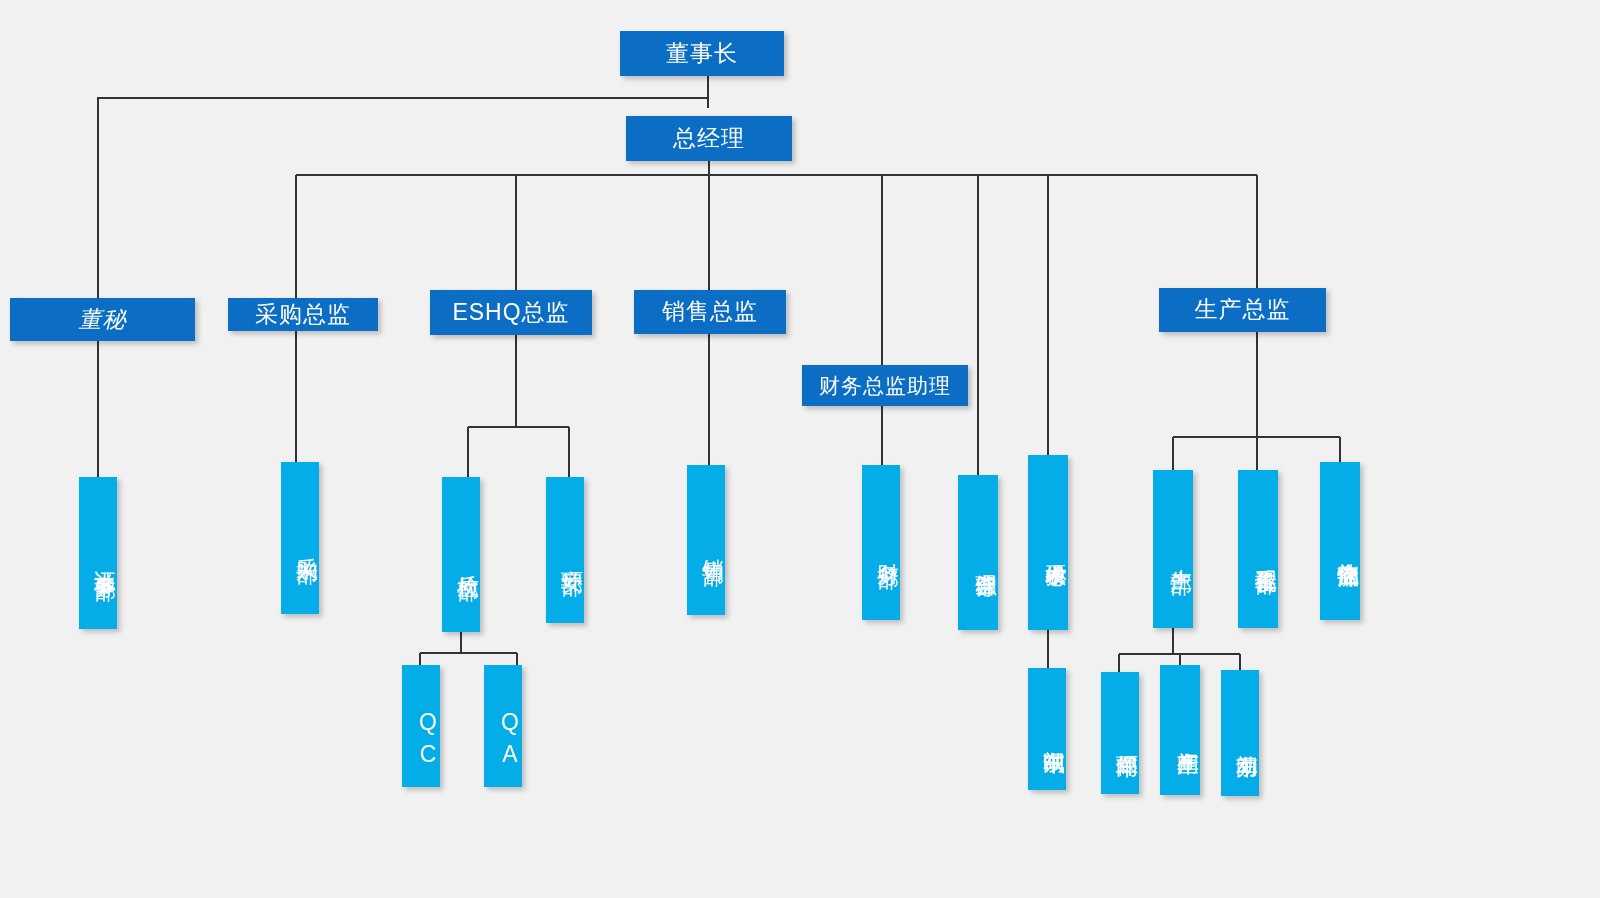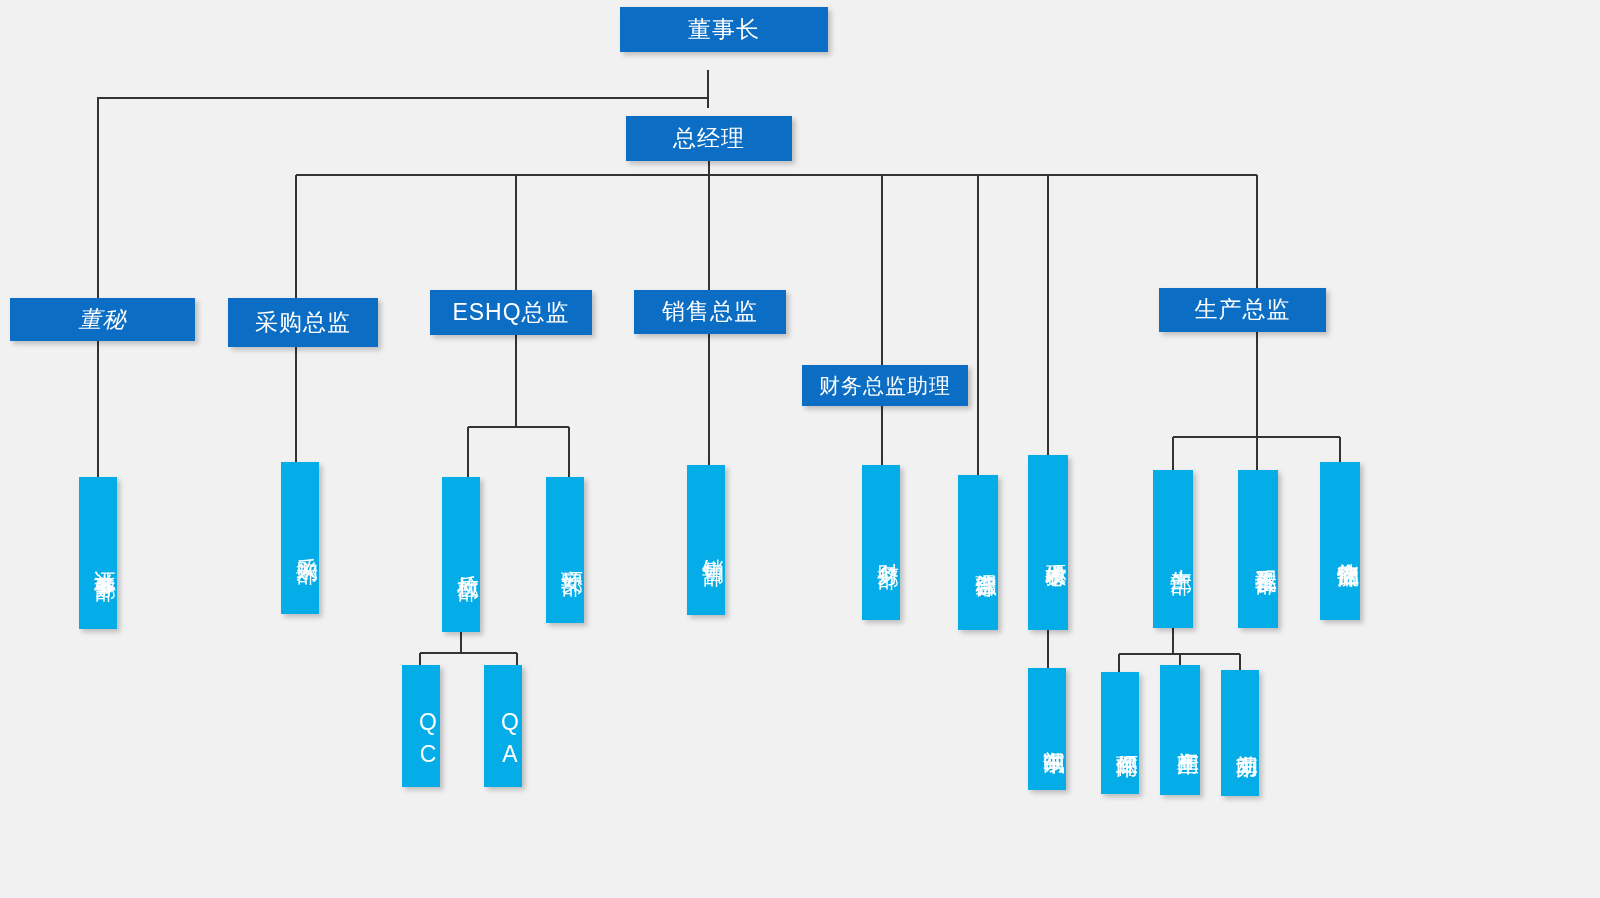--- a/index.html
+++ b/index.html
@@ -99,33 +99,33 @@
       <path d="M1340,437 L1340,462"></path>
 
       <path d="M1173,628 L1173,654"></path>
       <path d="M1119,654 L1240,654"></path>
       <path d="M1119,654 L1119,672"></path>
       <path d="M1180,654 L1180,665"></path>
       <path d="M1240,654 L1240,670"></path>
     </g>
   </svg>
 
-  <div class="node horiz" style="left:620px;top:7px;width:208px;height:45px;">
+  <div class="node horiz" style="left:620px;top:31px;width:164px;height:45px;">
     <span>董事长</span>
   </div>
 
   <div class="node horiz" style="left:626px;top:108px;width:166px;height:45px;margin-top:8px;">
     <span>总经理</span>
   </div>
 
   <div class="node horiz" style="left:10px;top:298px;width:185px;height:43px;font-style:italic;">
     <span>董秘</span>
   </div>
 
-  <div class="node horiz" style="left:228px;top:298px;width:150px;height:49px;">
+  <div class="node horiz" style="left:228px;top:298px;width:150px;height:33px;">
     <span>采购总监</span>
   </div>
 
   <div class="node horiz" style="left:634px;top:290px;width:152px;height:44px;">
     <span>销售总监</span>
   </div>
 
   <div class="node horiz" style="left:430px;top:290px;width:162px;height:45px;">
     <span>ESHQ总监</span>
   </div>

